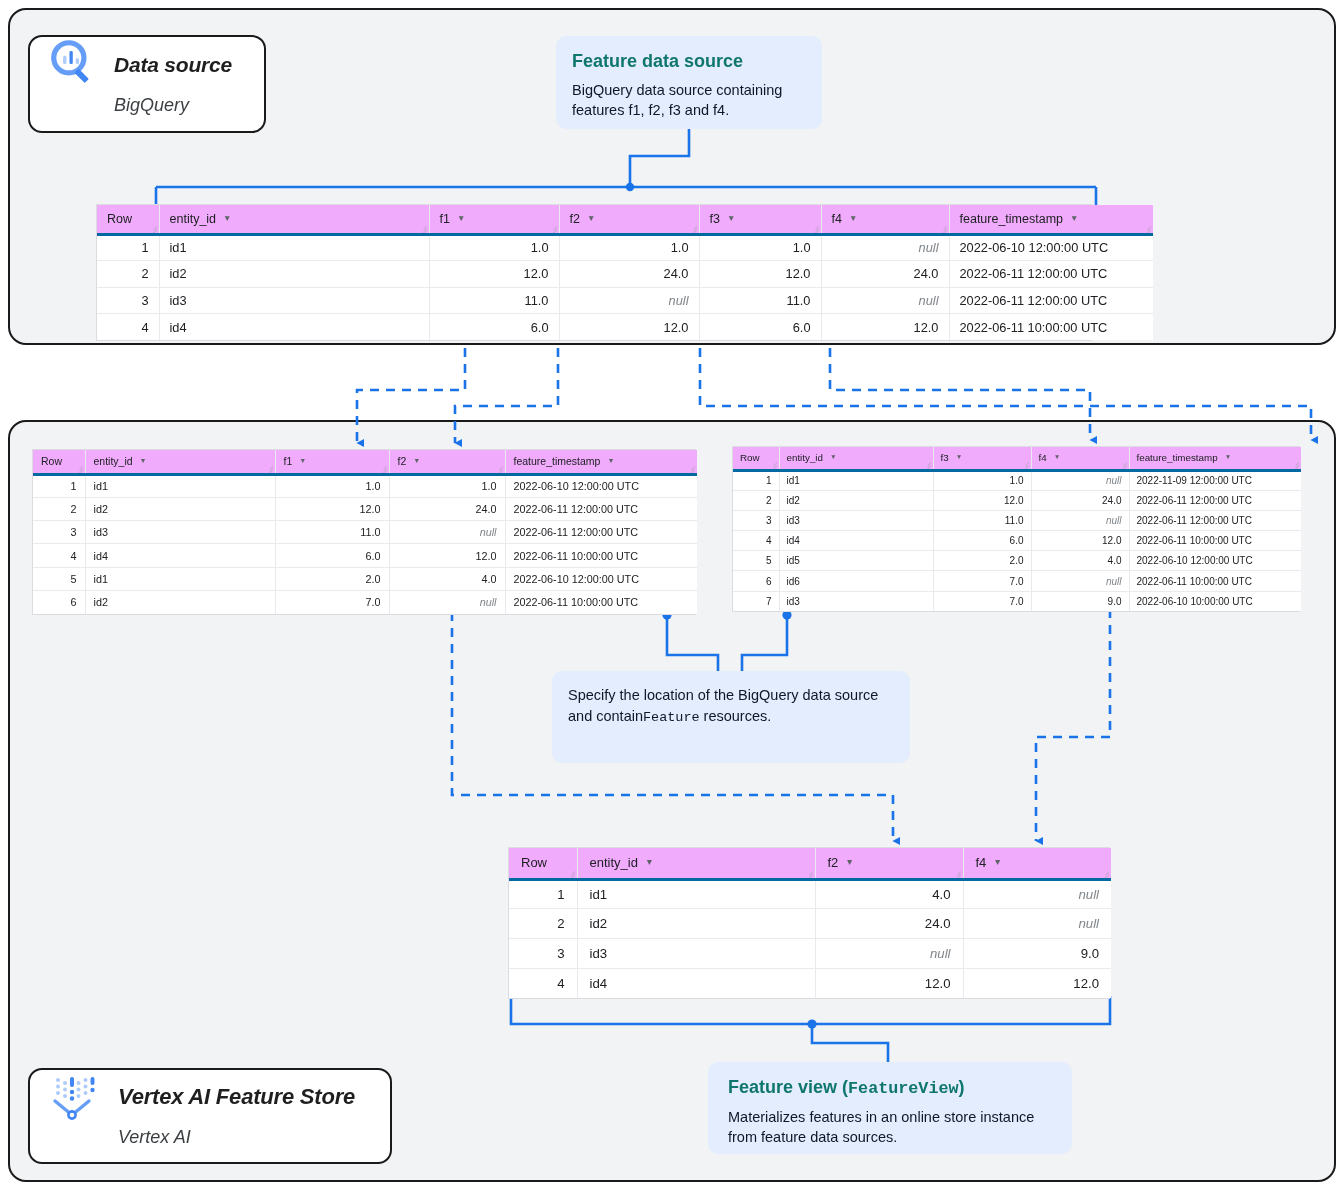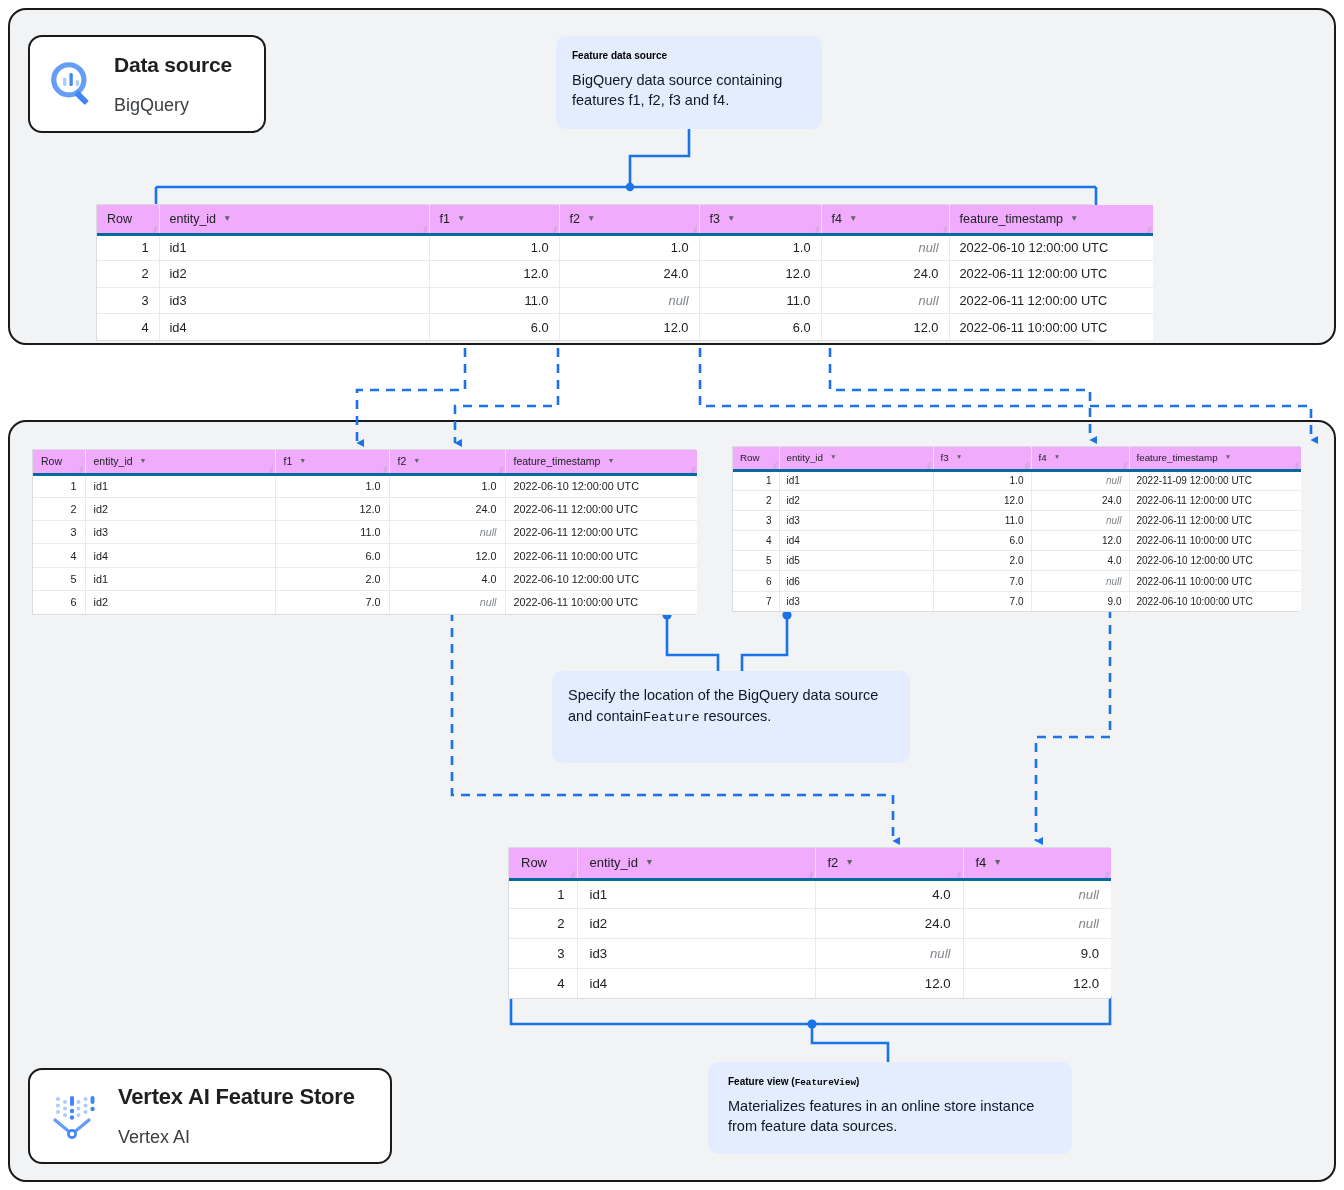--- a/index.html
+++ b/index.html
@@ -26,44 +26,44 @@
   #panel-top   { left: 8px;  top: 8px;   width: 1328px; height: 337px; }
   #panel-bot   { left: 8px;  top: 420px; width: 1328px; height: 762px; }
 
   
   .chip {
     position: absolute;
     background: #ffffff;
     border: 2.5px solid #1a1a1a;
     border-radius: 14px;
     display: flex;
-    align-items: center;
     padding: 0 18px;
     gap: 16px;
+    font-style: italic;
   }
   #chip-bq  { left: 28px; top: 35px;   width: 238px; height: 98px; }
   #chip-vx  { left: 28px; top: 1068px; width: 364px; height: 96px; }
   .chip-icon { flex: 0 0 auto; display: block; }
   .chip-text { display: flex; flex-direction: column; justify-content: center; line-height: 1.15; }
   .chip-title {
     font-size: 21px; font-weight: 700; color: #1f1f1f; letter-spacing: -0.2px;
   }
   .chip-sub { font-size: 18px; font-weight: 400; color: #3c4043; margin-top: 18px; }
   #chip-vx .chip-title { font-size: 22px; }
   #chip-vx .chip-sub { font-size: 18px; }
 
   
   .callout {
     position: absolute;
     background: #e3edfd;
     border-radius: 10px;
     padding: 14px 16px 15px 16px;
   }
   .callout .ct {
-    font-size: 10px; font-weight: 700; color: #000000;
+    font-size: 18px; font-weight: 700; color: #0f766e;
     margin: 0 0 7px 0; line-height: 1.25;
   }
   .callout .cb {
     font-size: 14.5px; font-weight: 400; color: #0f172a; line-height: 1.42;
     margin: 0;
   }
   .mono { font-family: "Liberation Mono", "DejaVu Sans Mono", monospace; font-size: 0.93em; }
   #callout-fds { left: 556px; top: 36px;  width: 266px; height: 93px; }
   #callout-fg  { left: 552px; top: 671px; width: 358px; height: 92px; }
   #callout-fv  { left: 708px; top: 1062px; width: 364px; height: 92px; padding-left: 20px; }

